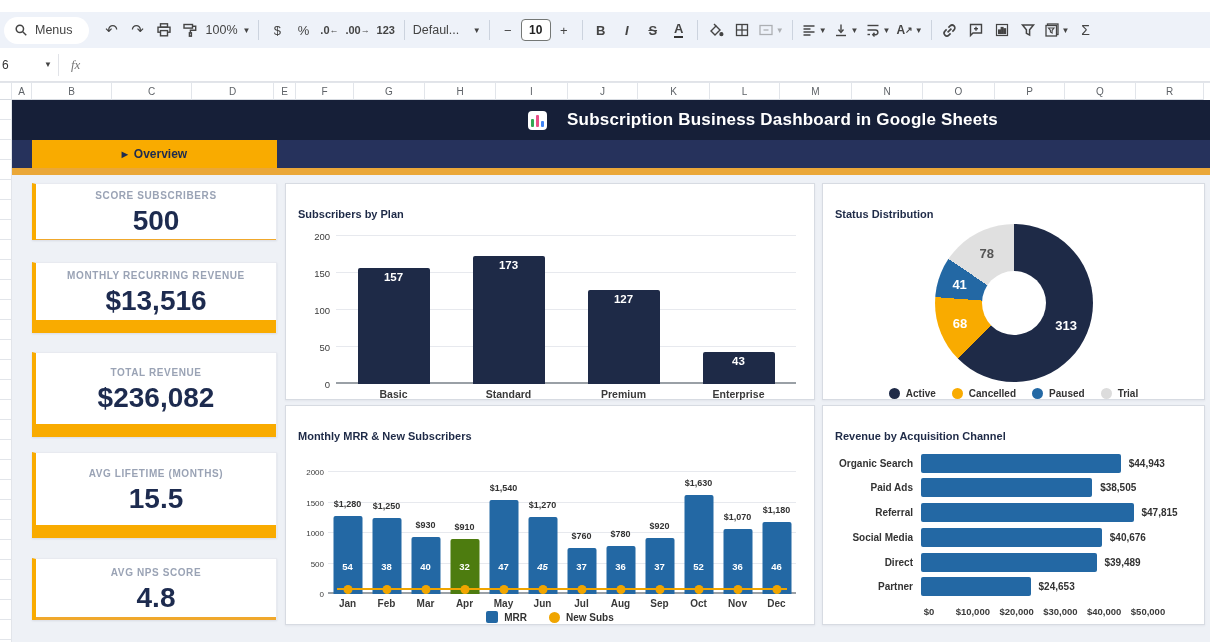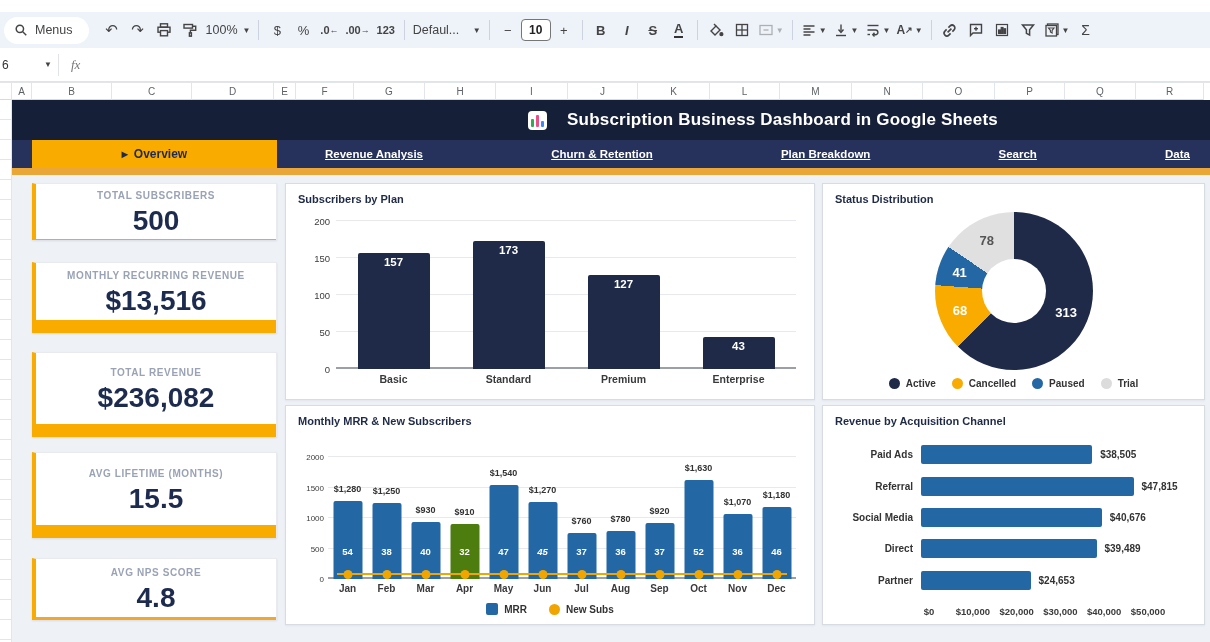--- a/index.html
+++ b/index.html
@@ -66,21 +66,21 @@
     display:flex; flex-direction:column; }
   .kpi .inner { flex:1; display:flex; flex-direction:column; align-items:center; justify-content:center; gap:4px; padding:6px 4px 2px; }
   .kpi-label { color:#9aa3b5; font-size:10px; font-weight:bold; letter-spacing:.6px; text-align:center; }
   .kpi-value { color:#1d2b4f; font-size:28px; font-weight:bold; }
   .kpi .bar-thin { height:3px; background:#f0a82c; }
   .kpi .bar-thick { height:13px; background:#f9ab00; }
 
   
   .charts { flex:1; display:grid; grid-template-columns:1fr 383px; grid-template-rows:217px 220px; gap:5px 7px; }
   .card { background:#fff; border:1px solid #d7dbe2; box-shadow:0 1px 2px rgba(30,42,71,.06);
-    padding:9px 12px 4px; display:flex; flex-direction:column; }
+    padding:24px 12px 4px; display:flex; flex-direction:column; }
   .card h3 { color:#1e2a47; font-size:11px; margin-bottom:4px; }
 
   .vplot { position:relative; margin-left:38px; margin-right:6px; }
   .gline { position:absolute; left:0; right:0; height:1px; background:#e7e9ee; }
   .gline.base { height:2px; background:#9aa0a6; }
   .ytick { position:absolute; right:calc(100% + 6px); width:30px; text-align:right; color:#3c3c3c;
     transform:translateY(50%); }
   .cols { position:absolute; inset:0; display:flex; }
   .colslot { flex:1; position:relative; }
   .vbar { position:absolute; bottom:0; left:50%; transform:translateX(-50%); border-radius:2px 2px 0 0; }
@@ -338,36 +338,29 @@
         </span>
         <h1>Subscription Business Dashboard in Google Sheets</h1>
       </div>
     </div>
 
     <div class="navrow">
       <div class="tab-active">
         <span>▸</span>
         <span>Overview</span>
       </div>
-      <div class="nav-tabs" id="navTabs">
-          <span class="nav-tab">Revenue Analysis</span>
-          <span class="nav-tab">Churn &amp; Retention</span>
-          <span class="nav-tab">Plan Breakdown</span>
-          <span class="nav-tab">Search</span>
-          <span class="nav-tab">Data</span>
-        </div>
     </div>
 
     <div class="goldstrip"></div>
 
     <div class="content">
       <div class="kpicol" id="kpiCol">
           <div class="kpi" style="height: 57px; margin-bottom: 22px;">
             <div class="inner">
-              <div class="kpi-label">TOTAL SUBSCRIBERS</div>
+              <div class="kpi-label">SCORE SUBSCRIBERS</div>
               <div class="kpi-value">500</div>
             </div>
             <div class="bar-thin"></div>
           </div>
           <div class="kpi" style="height: 71px; margin-bottom: 19px;">
             <div class="inner">
               <div class="kpi-label">MONTHLY RECURRING REVENUE</div>
               <div class="kpi-value">$13,516</div>
             </div>
             <div class="bar-thick"></div>
@@ -595,20 +588,27 @@
               <span class="item">
                 <span class="sw-dot" style="background: rgb(240, 165, 0);"></span>
                 <span>New Subs</span>
               </span>
             </div>
         </div>
         <div class="card" style="grid-column:2;grid-row:2">
           <h3>Revenue by Acquisition Channel</h3>
           <div id="chartRev" class="hrows">
               <div class="hrow">
+                <span class="hlabel">Organic Search</span>
+                <div class="htrack">
+                  <div class="hbar" style="width: 73.7065%; background: rgb(35, 104, 164);"></div>
+                  <span class="hval">$44,943</span>
+                </div>
+              </div>
+              <div class="hrow">
                 <span class="hlabel">Paid Ads</span>
                 <div class="htrack">
                   <div class="hbar" style="width: 63.1482%; background: rgb(35, 104, 164);"></div>
                   <span class="hval">$38,505</span>
                 </div>
               </div>
               <div class="hrow">
                 <span class="hlabel">Referral</span>
                 <div class="htrack">
                   <div class="hbar" style="width: 78.4166%; background: rgb(35, 104, 164);"></div>

